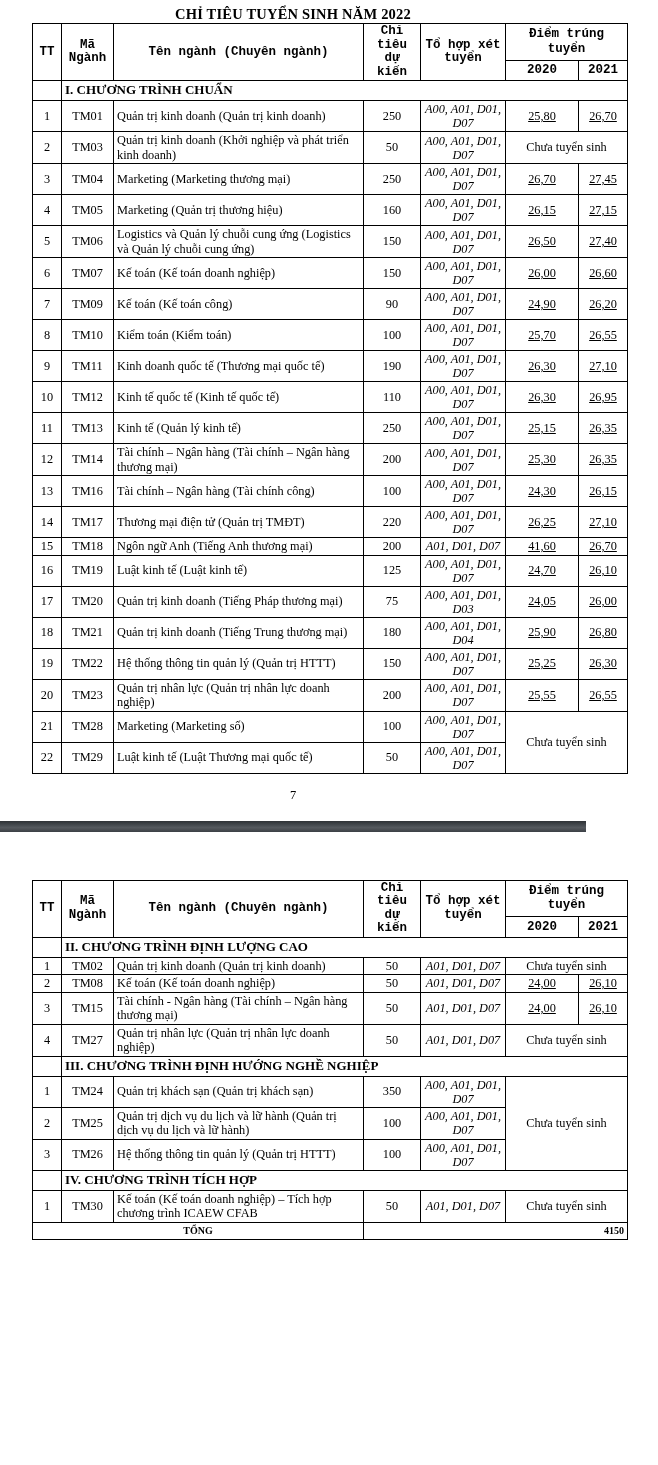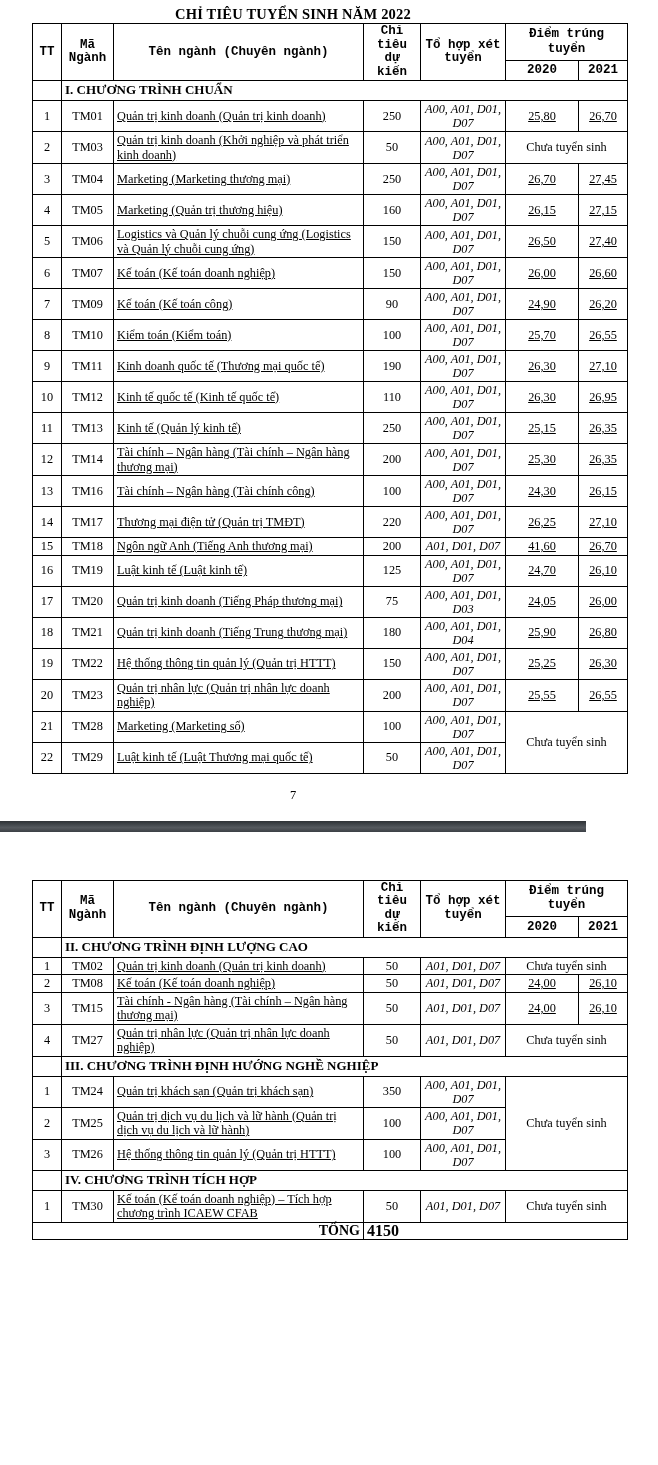--- a/index.html
+++ b/index.html
@@ -66,34 +66,34 @@
     font-weight: bold;
     font-size: 13px;
     padding: 1px 3px 2px 3px;
     line-height: 16px;
   }
   td.sec-label {
     padding-left: 10px;
   }
   td.num       { text-align: center; }
   td.code      { text-align: center; }
-  td.name      { text-align: left; padding-left: 5px; text-decoration: underline; }
+  td.name      { text-align: left; padding-left: 5px; }
   td.quota     { text-align: center; }
   td.combo     { text-align: center; line-height: 14px; font-style: italic; }
   td.score     { text-align: center; text-decoration: underline; }
   td.nostudent { text-align: center; }
   td.total-label {
+    text-align: center;
+    font-weight: bold;
+    font-size: 10px;
+  }
+  td.total-value {
     text-align: right;
     font-weight: bold;
-    font-size: 14px;
-  }
-  td.total-value {
-    text-align: left;
-    font-weight: bold;
-    font-size: 16px;
+    font-size: 10px;
   }
   .page-number {
     text-align: center;
     font-size: 12.5px;
     padding-top: 14px;
   }
   .page-break-bar {
     width: 100%;
     height: 11px;
     background: linear-gradient(to bottom, #2e3236 0%, #4a4f54 45%, #55595e 60%, #3b4045 100%);

